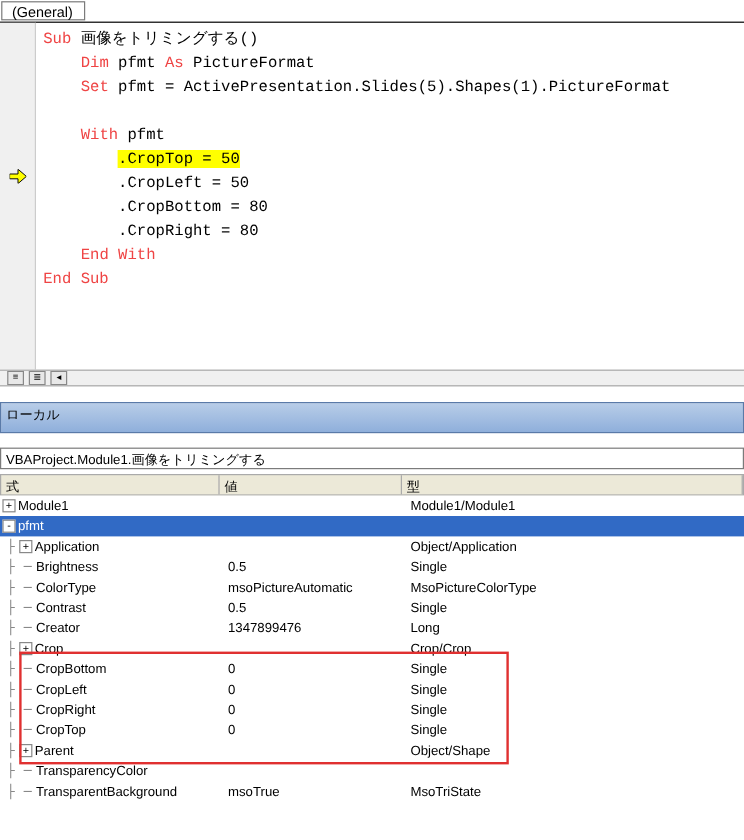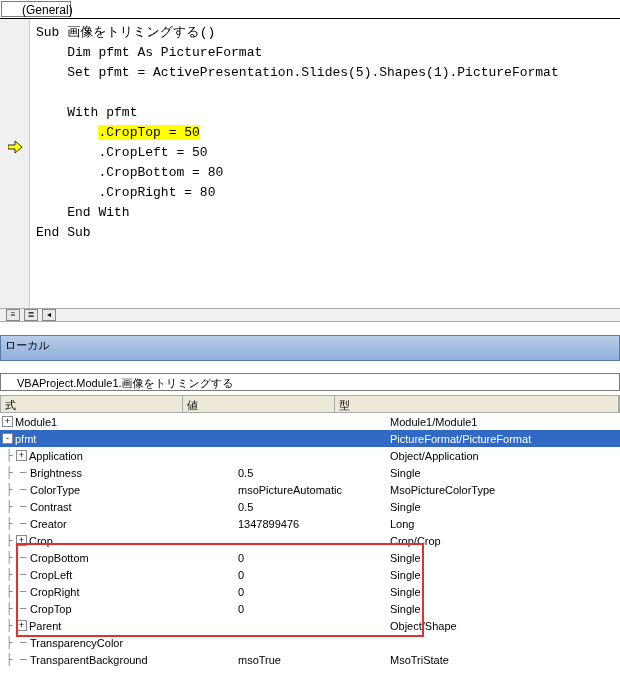--- a/index.html
+++ b/index.html
@@ -1,42 +1,42 @@
 <!DOCTYPE html>
 <html><head>
 <meta charset="utf-8">
 <style>
 * { box-sizing: border-box; margin: 0; padding: 0; }
 body { font-family: "MS Gothic", "MS PGothic", sans-serif; font-size: 12px; background: #fff; width: 620px; height: 700px; overflow: hidden; }
-.dropdown { border: 1px solid #7b7b7b; background: #fff; padding: 1px 20px; font-size: 12px; position: absolute; top: 1px; left: 1px; width: 70px; height: 16px; }
+.dropdown { border: 1px solid #7b7b7b; background: #fff; padding: 1px 8px; font-size: 12px; position: absolute; top: 1px; left: 1px; width: 70px; height: 16px; }
 .code-area { position: absolute; top: 18px; left: 0; right: 0; height: 290px; border-top: 1px solid #000; background: #fff; display: flex; }
 .gutter { width: 30px; background: #f0f0f0; border-right: 1px solid #ccc; position: relative; }
 .arrow-indicator { position: absolute; top: 121px; left: 8px; color: #000; font-size: 14px; }
 .arrow-indicator svg { width: 14px; height: 12px; }
 .code-content { flex: 1; font-family: Consolas, "Courier New", monospace; font-size: 13px; padding: 4px 6px; line-height: 20px; white-space: pre; }
-.kw { color: #000000; }
+.kw { color: #ef4444; }
 .hl { background: #ffff00; text-align: center; }
 .divider-bar { position: absolute; top: 308px; left: 0; right: 0; height: 14px; background: #f0f0f0; display: flex; align-items: center; gap: 4px; padding-left: 6px; border-top: 1px solid #aaa; border-bottom: 1px solid #aaa; }
 .small-btn { width: 14px; height: 12px; border: 1px solid #888; background: #e8e8e8; font-size: 8px; text-align: center; line-height: 10px; }
 .scroll-left { width: 14px; height: 12px; border: 1px solid #888; background: #e8e8e8; font-size: 8px; text-align: center; line-height: 10px; }
 .locals-header { position: absolute; top: 335px; left: 0; right: 0; height: 26px; background: linear-gradient(#b8cde8, #8fafdb); border: 1px solid #5a7aa8; padding: 2px 4px; font-size: 11px; }
-.context-bar { position: absolute; top: 373px; left: 0; right: 0; height: 18px; background: #fff; border: 1px solid #7b7b7b; padding: 2px 16px; font-size: 11px; }
+.context-bar { position: absolute; top: 373px; left: 0; right: 0; height: 18px; background: #fff; border: 1px solid #7b7b7b; padding: 2px 4px; font-size: 11px; }
 .table-area { position: absolute; top: 395px; left: 0; right: 0; bottom: 0; }
 .table-header { display: flex; background: #ece9d8; border: 1px solid #aaa; height: 18px; }
 .col { padding: 2px 4px; border-right: 1px solid #aaa; font-size: 11px; }
 .col-expr { width: 182px; }
 .col-val { width: 152px; }
 .col-type { flex: 1; }
 .table-body { background: #fff; position: relative; }
 .row { display: flex; height: 17px; align-items: center; font-size: 11px; font-family: "MS Gothic", Tahoma, sans-serif; }
 .row.selected { background: #316ac5; color: #fff; }
 .tree-toggle { width: 11px; height: 11px; border: 1px solid #888; background: #fff; text-align: center; line-height: 9px; font-size: 9px; margin-right: 2px; display: inline-block; color: #000; }
 .tree-line { display: inline-block; width: 14px; text-align: center; color: #888; font-family: monospace; }
 .cell-expr { width: 186px; display: flex; align-items: center; padding-left: 2px; }
-.cell-val { width: 152px; padding-left: 4px; margin-left: 48px; }
+.cell-val { width: 152px; padding-left: 4px; }
 .cell-type { flex: 1; padding-left: 4px; }
 .red-box { position: absolute; border: 2px solid #e03030; pointer-events: none; }
 </style>
 </head>
 <body>
 
 <div class="dropdown">(General)</div>
 
 <div class="code-area">
   <div class="gutter">
@@ -83,21 +83,20 @@
         </div>
         <div class="cell-val"></div>
         <div class="cell-type">Module1/Module1</div>
       </div>
       <div class="row selected">
         <div class="cell-expr">
           <span class="tree-toggle">-</span>
           <span>pfmt</span>
         </div>
         <div class="cell-val"></div>
-        <div class="cell-type">PictureFormat/PictureFormat</div>
       </div>
       <div class="row">
         <div class="cell-expr">
           <span class="tree-line">├</span>
           <span class="tree-toggle">+</span>
           <span>Application</span>
         </div>
         <div class="cell-val"></div>
         <div class="cell-type">Object/Application</div>
       </div>

